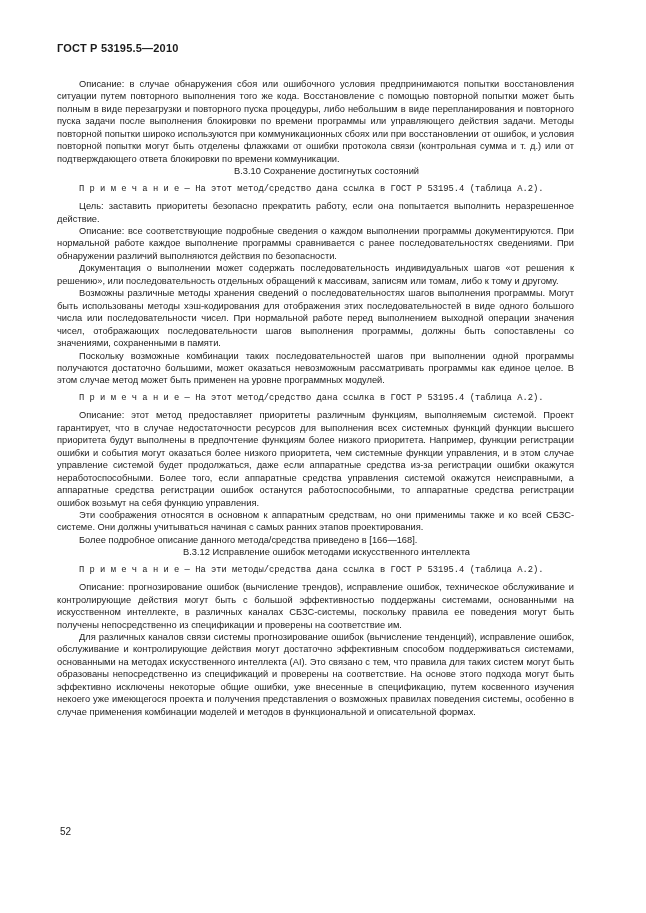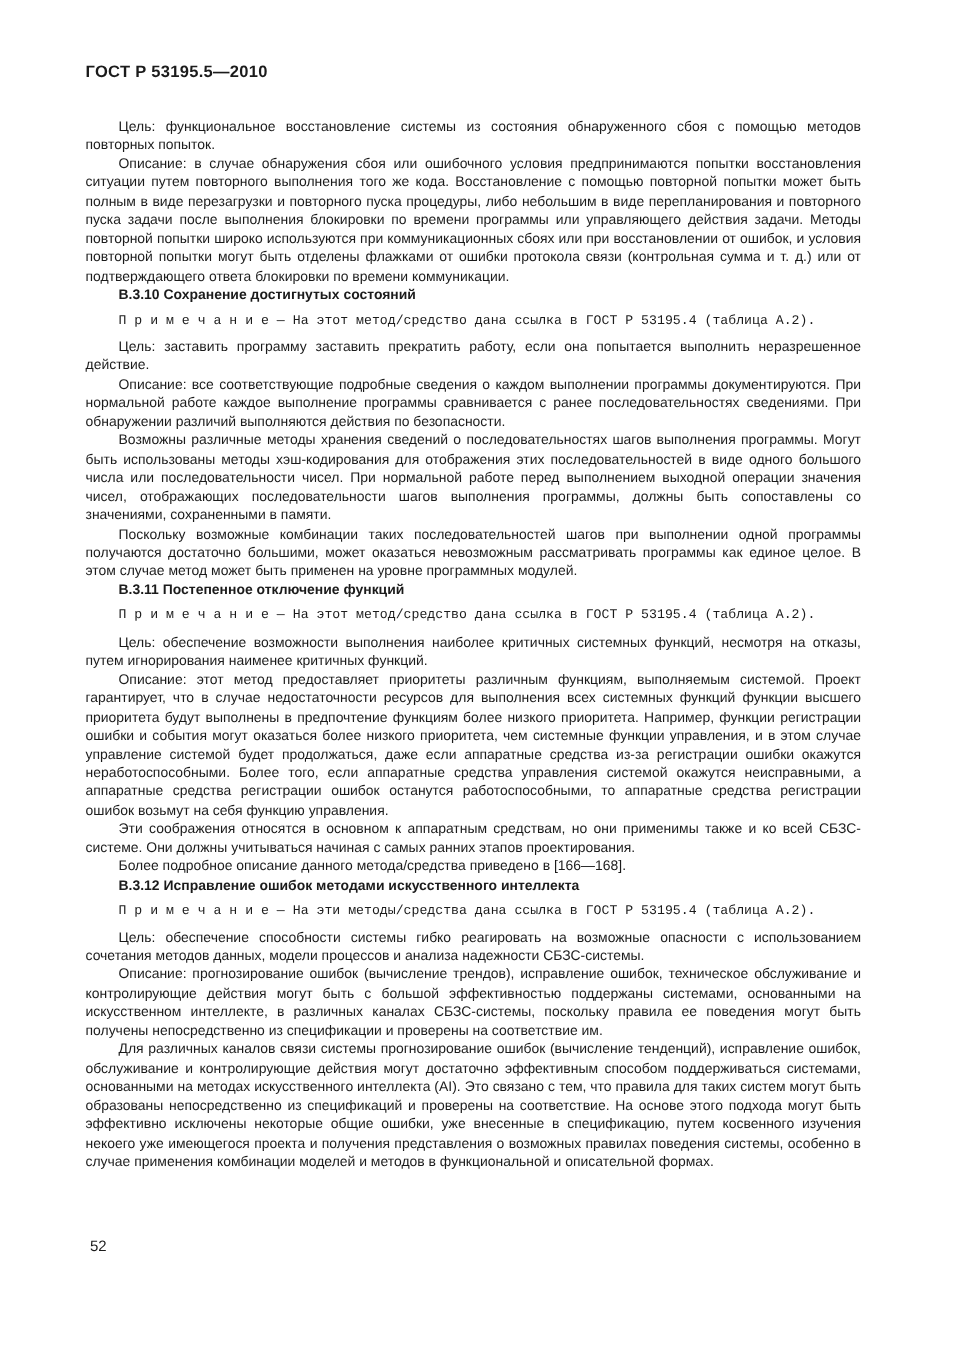--- a/index.html
+++ b/index.html
@@ -23,57 +23,54 @@
   .doc-body {
     font-size: 9.3px;
     line-height: 12.45px;
     text-align: justify;
   }
   .doc-body p {
     margin: 0;
     text-indent: 22px;
   }
   .doc-body p.heading {
-    font-weight: bold;
-    text-align: left;
+    font-weight: normal;
+    text-align: center;
   }
   .doc-body p.note {
     font-size: 8.8px;
     margin: 5px 0;
     font-family: Liberation Mono, monospace;
   }
   .page-number {
     position: absolute;
     left: 60px;
     top: 826px;
     font-size: 10px;
   }
 </style>
 </head>
 <body>
 
 <div class="page">
   <div class="doc-header">ГОСТ Р 53195.5—2010</div>
 
   <div class="doc-body" id="doc-body">
-      <p class="paragraph">Цель: функциональное восстановление системы из состояния обнаруженного сбоя с помощью методов повторных попыток.</p>
       <p class="paragraph">Описание: в случае обнаружения сбоя или ошибочного условия предпринимаются попытки восстановления ситуации путем повторного выполнения того же кода. Восстановление с помощью повторной попытки может быть полным в виде перезагрузки и повторного пуска процедуры, либо небольшим в виде перепланирования и повторного пуска задачи после выполнения блокировки по времени программы или управляющего действия задачи. Методы повторной попытки широко используются при коммуникационных сбоях или при восстановлении от ошибок, и условия повторной попытки могут быть отделены флажками от ошибки протокола связи (контрольная сумма и т. д.) или от подтверждающего ответа блокировки по времени коммуникации.</p>
       <p class="heading">В.3.10 Сохранение достигнутых состояний</p>
       <p class="note">П р и м е ч а н и е — На этот метод/средство дана ссылка в ГОСТ Р 53195.4 (таблица А.2).</p>
-      <p class="paragraph">Цель: заставить программу заставить прекратить работу, если она попытается выполнить неразрешенное действие.</p>
+      <p class="paragraph">Цель: заставить приоритеты безопасно прекратить работу, если она попытается выполнить неразрешенное действие.</p>
       <p class="paragraph">Описание: все соответствующие подробные сведения о каждом выполнении программы документируются. При нормальной работе каждое выполнение программы сравнивается с ранее последовательностях сведениями. При обнаружении различий выполняются действия по безопасности.</p>
+      <p class="paragraph">Документация о выполнении может содержать последовательность индивидуальных шагов «от решения к решению», или последовательность отдельных обращений к массивам, записям или томам, либо к тому и другому.</p>
       <p class="paragraph">Возможны различные методы хранения сведений о последовательностях шагов выполнения программы. Могут быть использованы методы хэш-кодирования для отображения этих последовательностей в виде одного большого числа или последовательности чисел. При нормальной работе перед выполнением выходной операции значения чисел, отображающих последовательности шагов выполнения программы, должны быть сопоставлены со значениями, сохраненными в памяти.</p>
       <p class="paragraph">Поскольку возможные комбинации таких последовательностей шагов при выполнении одной программы получаются достаточно большими, может оказаться невозможным рассматривать программы как единое целое. В этом случае метод может быть применен на уровне программных модулей.</p>
-      <p class="heading">В.3.11 Постепенное отключение функций</p>
       <p class="note">П р и м е ч а н и е — На этот метод/средство дана ссылка в ГОСТ Р 53195.4 (таблица А.2).</p>
-      <p class="paragraph">Цель: обеспечение возможности выполнения наиболее критичных системных функций, несмотря на отказы, путем игнорирования наименее критичных функций.</p>
       <p class="paragraph">Описание: этот метод предоставляет приоритеты различным функциям, выполняемым системой. Проект гарантирует, что в случае недостаточности ресурсов для выполнения всех системных функций функции высшего приоритета будут выполнены в предпочтение функциям более низкого приоритета. Например, функции регистрации ошибки и события могут оказаться более низкого приоритета, чем системные функции управления, и в этом случае управление системой будет продолжаться, даже если аппаратные средства из-за регистрации ошибки окажутся неработоспособными. Более того, если аппаратные средства управления системой окажутся неисправными, а аппаратные средства регистрации ошибок останутся работоспособными, то аппаратные средства регистрации ошибок возьмут на себя функцию управления.</p>
       <p class="paragraph">Эти соображения относятся в основном к аппаратным средствам, но они применимы также и ко всей СБЗС-системе. Они должны учитываться начиная с самых ранних этапов проектирования.</p>
       <p class="paragraph">Более подробное описание данного метода/средства приведено в [166—168].</p>
       <p class="heading">В.3.12 Исправление ошибок методами искусственного интеллекта</p>
       <p class="note">П р и м е ч а н и е — На эти методы/средства дана ссылка в ГОСТ Р 53195.4 (таблица А.2).</p>
-      <p class="paragraph">Цель: обеспечение способности системы гибко реагировать на возможные опасности с использованием сочетания методов данных, модели процессов и анализа надежности СБЗС-системы.</p>
       <p class="paragraph">Описание: прогнозирование ошибок (вычисление трендов), исправление ошибок, техническое обслуживание и контролирующие действия могут быть с большой эффективностью поддержаны системами, основанными на искусственном интеллекте, в различных каналах СБЗС-системы, поскольку правила ее поведения могут быть получены непосредственно из спецификации и проверены на соответствие им.</p>
       <p class="paragraph">Для различных каналов связи системы прогнозирование ошибок (вычисление тенденций), исправление ошибок, обслуживание и контролирующие действия могут достаточно эффективным способом поддерживаться системами, основанными на методах искусственного интеллекта (AI). Это связано с тем, что правила для таких систем могут быть образованы непосредственно из спецификаций и проверены на соответствие. На основе этого подхода могут быть эффективно исключены некоторые общие ошибки, уже внесенные в спецификацию, путем косвенного изучения некоего уже имеющегося проекта и получения представления о возможных правилах поведения системы, особенно в случае применения комбинации моделей и методов в функциональной и описательной формах.</p>
     </div>
 
   <div class="page-number">52</div>
 </div>
 
 </body></html>

